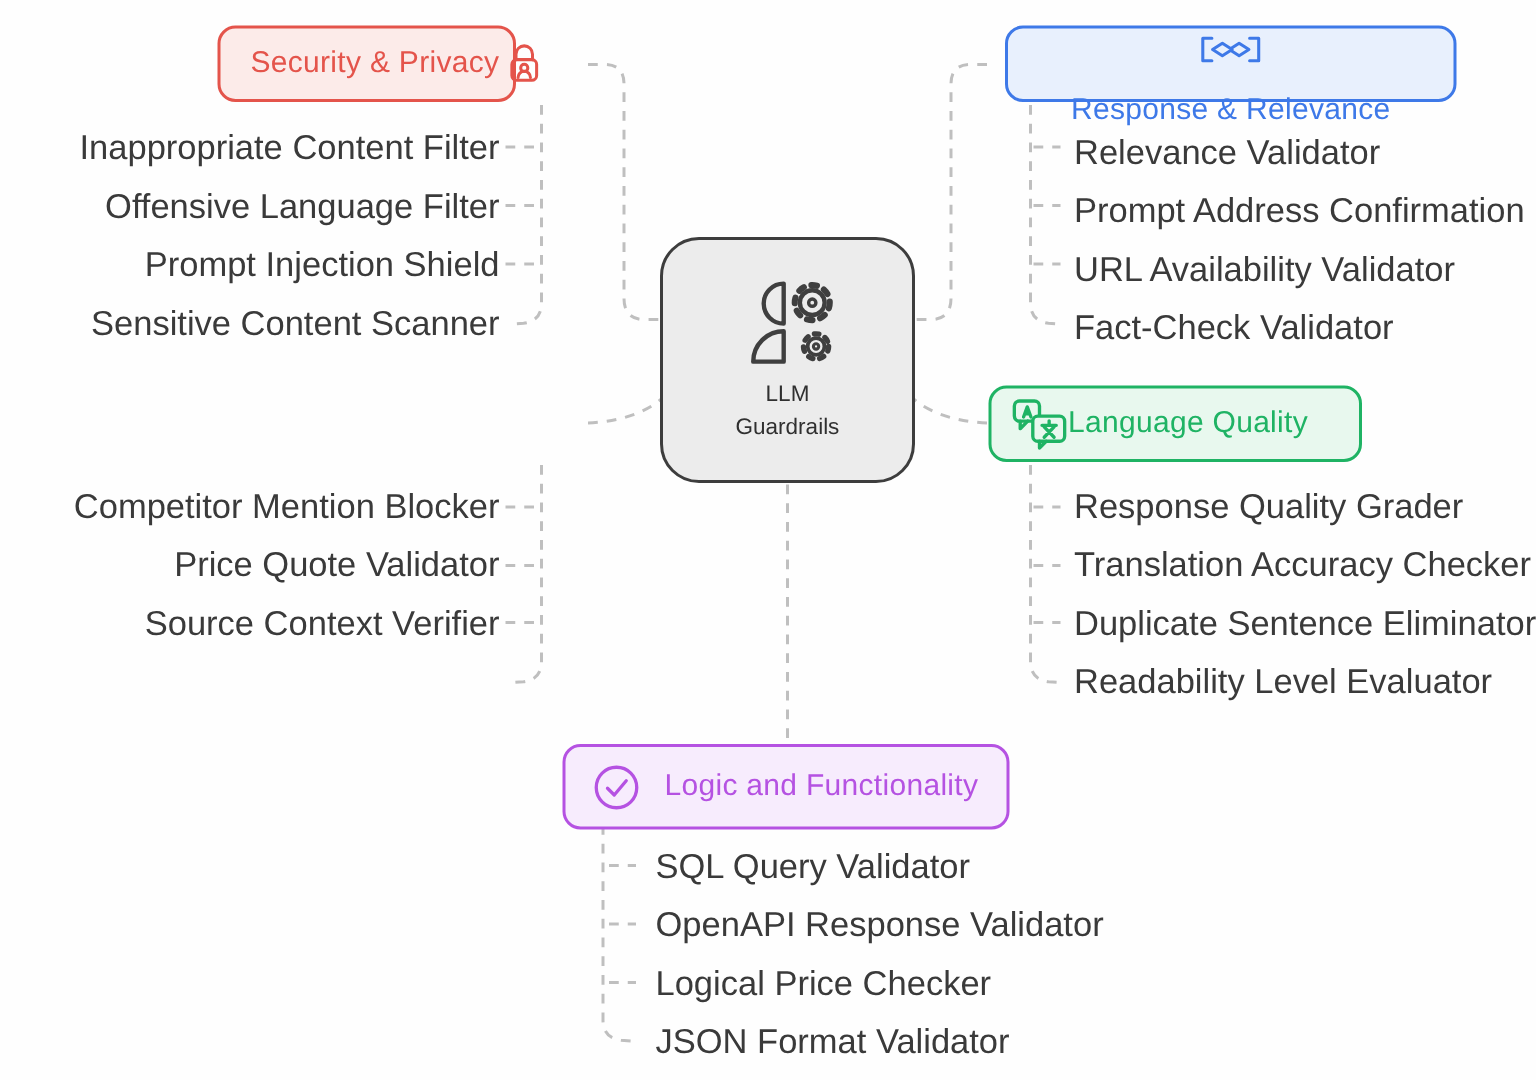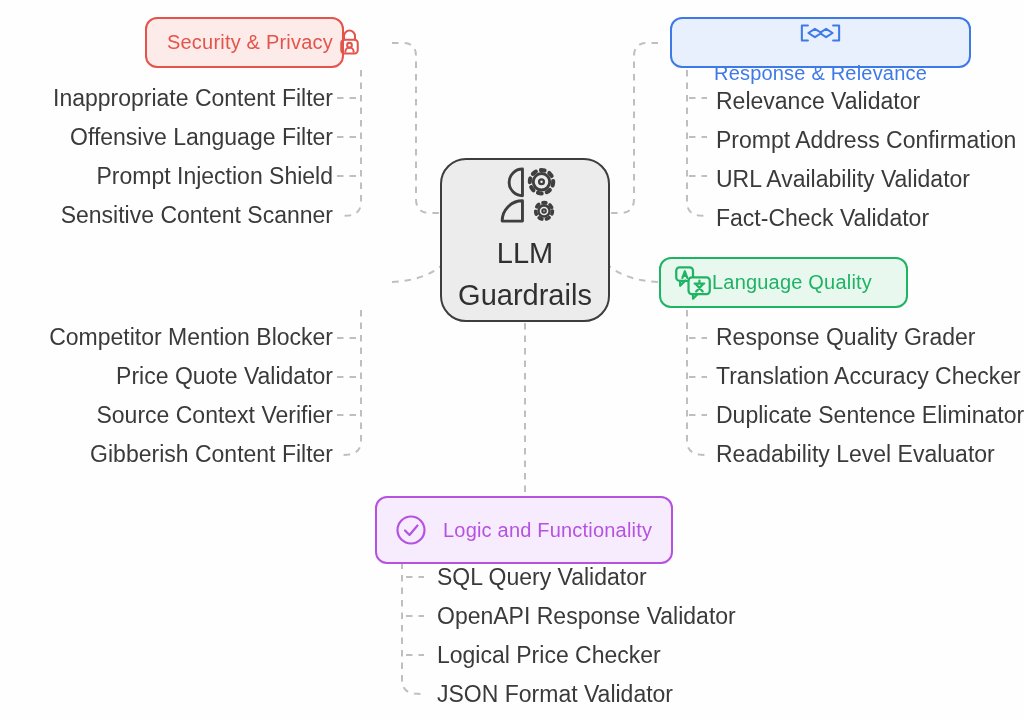--- a/index.html
+++ b/index.html
@@ -16,27 +16,27 @@
   .badge{
     position:absolute;box-sizing:border-box;display:flex;align-items:center;
     border:2px solid var(--c);background:var(--bg);color:var(--c);
     border-radius:12px;font-size:20px;font-weight:500;letter-spacing:.2px;white-space:nowrap;
   }
   .badge svg{flex:0 0 auto;display:block;}
   .badge-security {left:145px;top:17px;width:199px;height:51px;justify-content:space-between;padding:0 14px 0 20px;}
   .badge-response {left:670px;top:17px;width:301px;height:51px;gap:15px;padding:0 16px;flex-direction:column;}
   .badge-content  {left:14px; top:257px;width:377px;height:51px;justify-content:space-between;padding:0 13px 0 20px;}
   .badge-language {left:659px;top:257px;width:249px;height:51px;padding:4px 13px;}
-  .badge-logic    {left:375px;top:496px;width:298px;height:68px;gap:14px;padding:0 16px;}
+  .badge-logic    {left:375px;top:496px;width:298px;height:57px;gap:14px;padding:0 16px;}
   
   .center-node{
     position:absolute;left:440px;top:158px;width:170px;height:164px;box-sizing:border-box;
     border:2.5px solid var(--c);background:var(--bg);border-radius:26px;
     display:flex;flex-direction:column;align-items:center;justify-content:center;
-    color:var(--t);font-size:29px;line-height:1.45;text-align:center;
+    color:var(--t);font-size:15px;line-height:1.45;text-align:center;
   }
   .center-node svg{display:block;margin-bottom:2px;}
   
   .items{position:absolute;font-size:23px;line-height:39px;color:#3a3a3a;white-space:nowrap;}
   .items div{height:39px;}
   .g-security{right:691px;top:79px;text-align:right;}
   .g-response{left:716px;top:82px;}
   .g-content {right:691px;top:318px;text-align:right;}
   .g-language{left:716px;top:318px;}
   .g-logic   {left:437px;top:558px;}
@@ -94,21 +94,20 @@
     <div>Relevance Validator</div>
     <div>Prompt Address Confirmation</div>
     <div>URL Availability Validator</div>
     <div>Fact-Check Validator</div>
   </div>
 
   <div class="items g-content">
     <div>Competitor Mention Blocker</div>
     <div>Price Quote Validator</div>
     <div>Source Context Verifier</div>
-    <div>Gibberish Content Filter</div>
   </div>
 
   <div class="badge badge-language" style="--c: #1fb364; --bg: #e8f8ee;">
     <svg width="38" height="36" viewBox="0 0 34 32" class="icon-stroke" style="stroke-width:2">
       <rect x="2" y="2" width="15" height="12" rx="3"></rect>
       <path d="M5.5 14 V18.5 L10 14"></path>
       <path d="M7.5 11.5 L9.7 5.5 L11.9 11.5 M8.4 9.6 H11"></path>
       <rect x="13" y="11" width="19" height="15" rx="3" fill="var(--bg)"></rect>
       <path d="M17 26 V30 L21 26"></path>
       <path d="M18.5 16.5 H27 M22.75 13.8 V16.5 M19.8 23.6 L25.7 17.4 M19.8 17.4 L25.7 23.6"></path>

